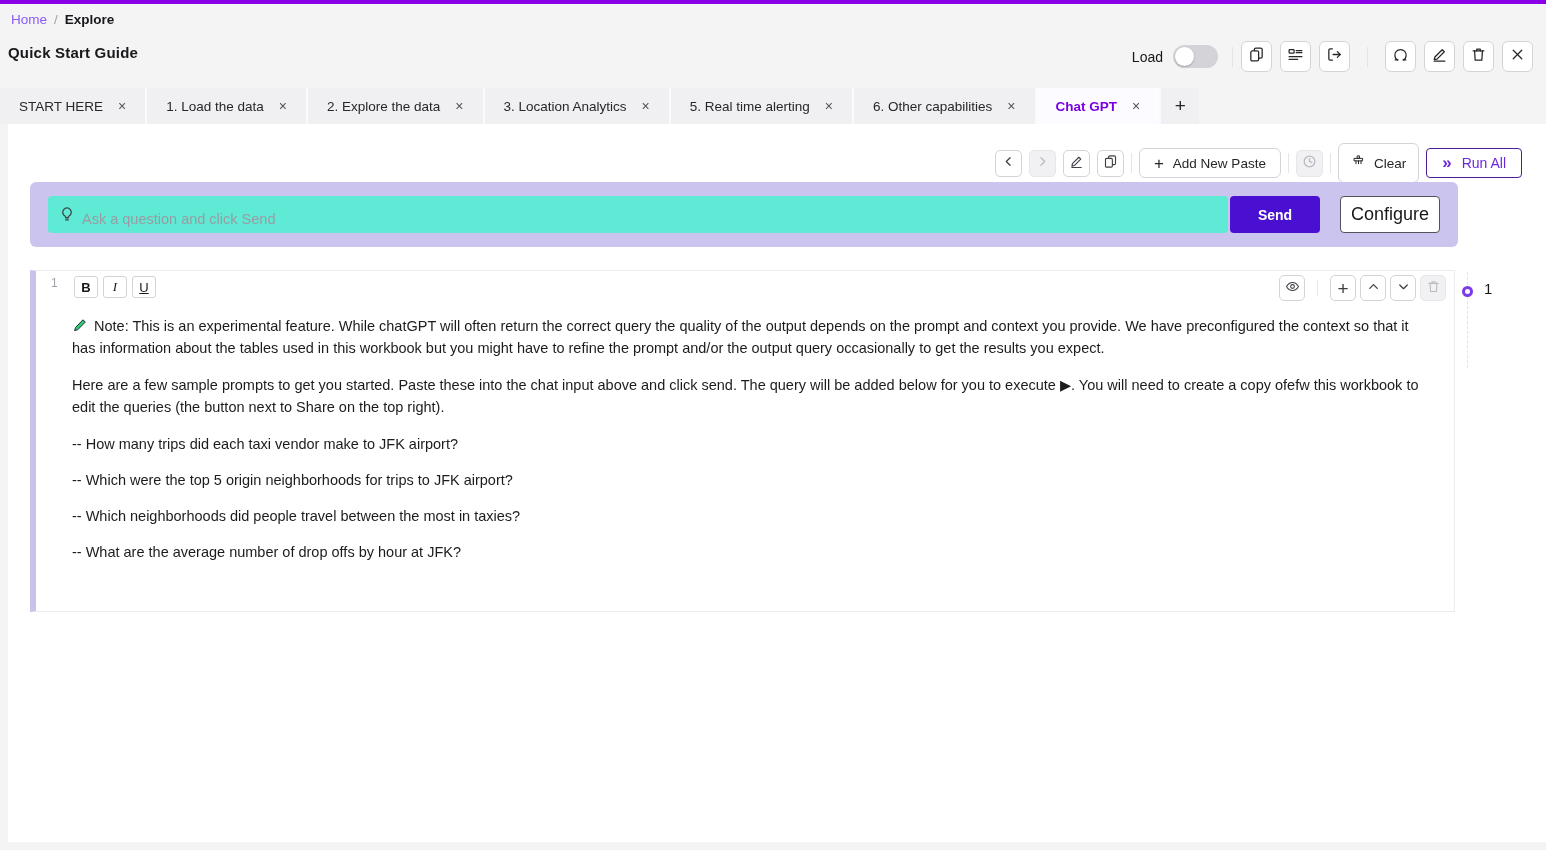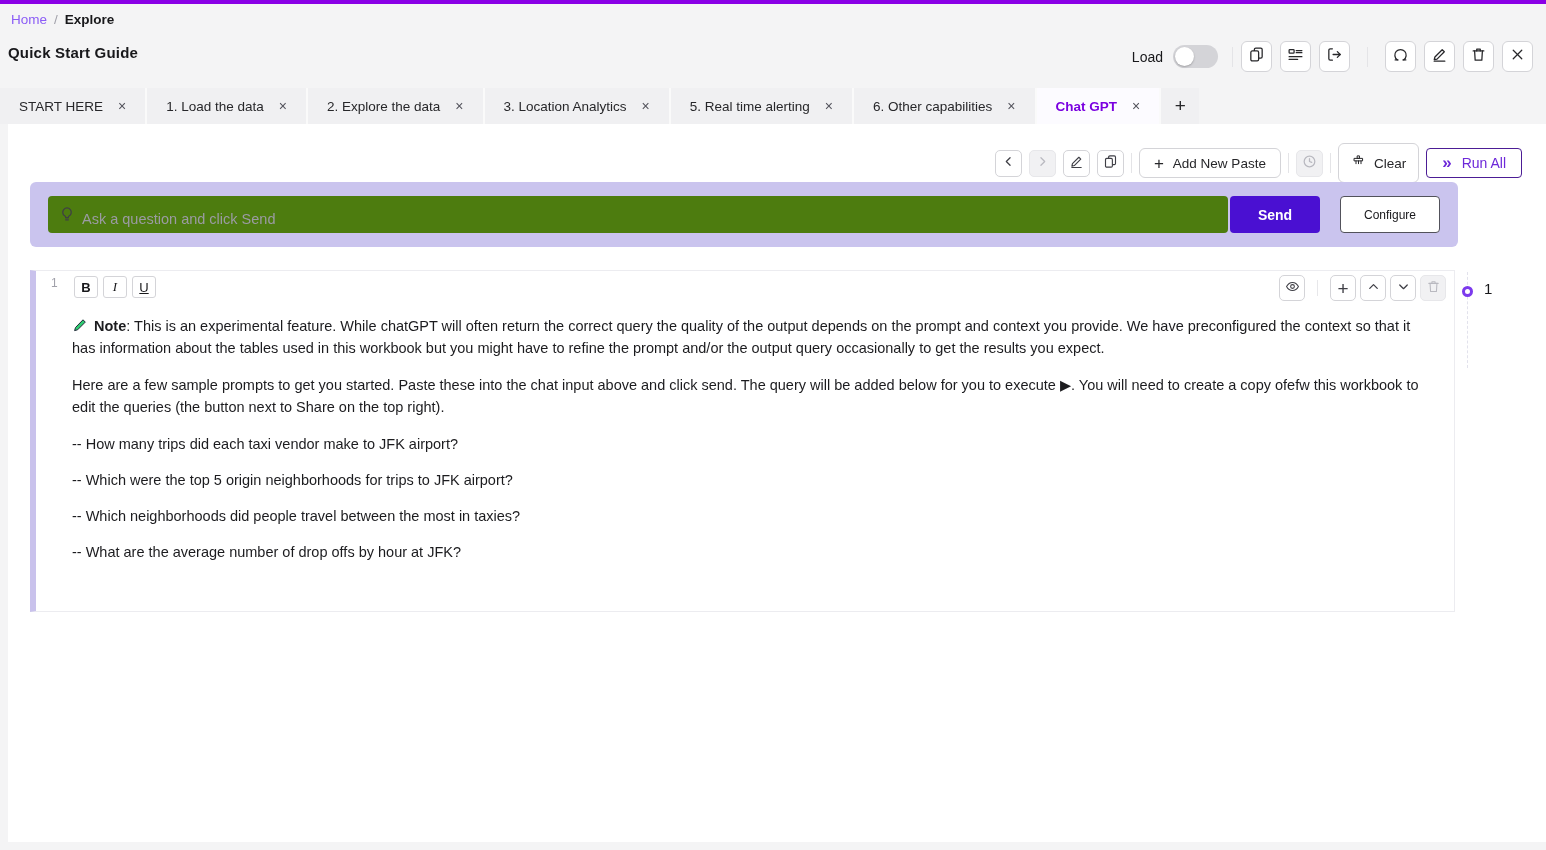--- a/index.html
+++ b/index.html
@@ -71,33 +71,33 @@
   }
   .run-glyph { font-size:17px; font-weight:700; line-height:1; margin-top:-2px; }
 
   
   .ask-panel {
     position:absolute; top:182px; left:30px; right:88px; height:65px;
     background:#cac4ee; border-radius:6px; display:flex; align-items:center; padding:0 18px;
   }
   .ask-input-wrap { position:relative; flex:1; height:37px; }
   .ask-input {
-    width:100%; height:100%; border:none; border-radius:4px; background:#4d7c0f;
+    width:100%; height:100%; border:none; border-radius:4px; background:#5eead4;
     padding:8px 12px 0 34px; font-size:14.5px; font-family:"Liberation Sans", sans-serif; color:#18181b; outline:none;
   }
   .ask-input::placeholder { color:#9b9ba3; }
   .bulb { position:absolute; left:10px; top:9px; width:18px; height:18px; color:#3f3f46; }
   .bulb svg { width:18px; height:18px; stroke:currentColor; fill:none; stroke-width:1.7; stroke-linecap:round; stroke-linejoin:round; }
   .send-btn {
     margin-left:2px; width:90px; height:37px; border:none; border-radius:4px;
     background:#4a10d2; color:#fff; font-size:14px; font-weight:600; font-family:"Liberation Sans", sans-serif; cursor:pointer;
   }
   .configure-btn {
     margin-left:20px; width:100px; height:37px; border:1px solid #52525b; border-radius:4px;
-    background:#fff; color:#18181b; font-size:12px; font-family:"Liberation Sans", sans-serif; cursor:pointer;
+    background:#fff; color:#18181b; font-size:18px; font-family:"Liberation Sans", sans-serif; cursor:pointer;
   }
 
   
   .block {
     position:absolute; top:270px; left:30px; right:91px; height:342px;
     background:#fff; border:1px solid #ececf0; border-left:6px solid #c9c2ec;
   }
   .block-num { position:absolute; top:5px; left:15px; font-size:12px; color:#a1a1aa; }
   .fmt-row { position:absolute; top:5px; left:38px; display:flex; gap:5px; }
   .fmt-btn {
@@ -114,21 +114,21 @@
   }
   .ctl-btn svg { width:15px; height:15px; stroke:currentColor; fill:none; stroke-width:2; stroke-linecap:round; stroke-linejoin:round; }
   .ctl-btn.disabled { background:#f1f1f3; border-color:#e7e7ea; color:#b9b9c0; cursor:default; }
   .ctl-div { width:1px; height:16px; background:#e7e7ea; margin:0 8px; }
   .ctl-plus { font-size:19px; font-weight:500; line-height:1; }
 
   .block-body { padding:44px 24px 0 36px; font-size:14.5px; line-height:22px; color:#1c1c1f; }
   .blk-heading { font-size:14px; font-weight:700; letter-spacing:.2px; margin-bottom:15px; }
   .blk-para { margin-bottom:15px; max-width:1372px; }
   .note-icon { display:inline-block; width:16px; height:16px; vertical-align:-2px; margin-right:6px; }
-  .note-label { font-weight:700; }
+  .note-label { font-weight:400; }
   .prompt-line { margin-bottom:14px; }
 
   
   .rail { position:absolute; top:272px; left:1467px; height:96px; border-left:1px dashed #e2e2ec; }
   .rail-dot {
     position:absolute; top:286px; left:1462px; width:11px; height:11px; border-radius:50%;
     background:#fff; border:3px solid #7c3aed; cursor:pointer;
   }
   .rail-num { position:absolute; top:280px; left:1484px; font-size:15px; color:#18181b; }
 </style>

